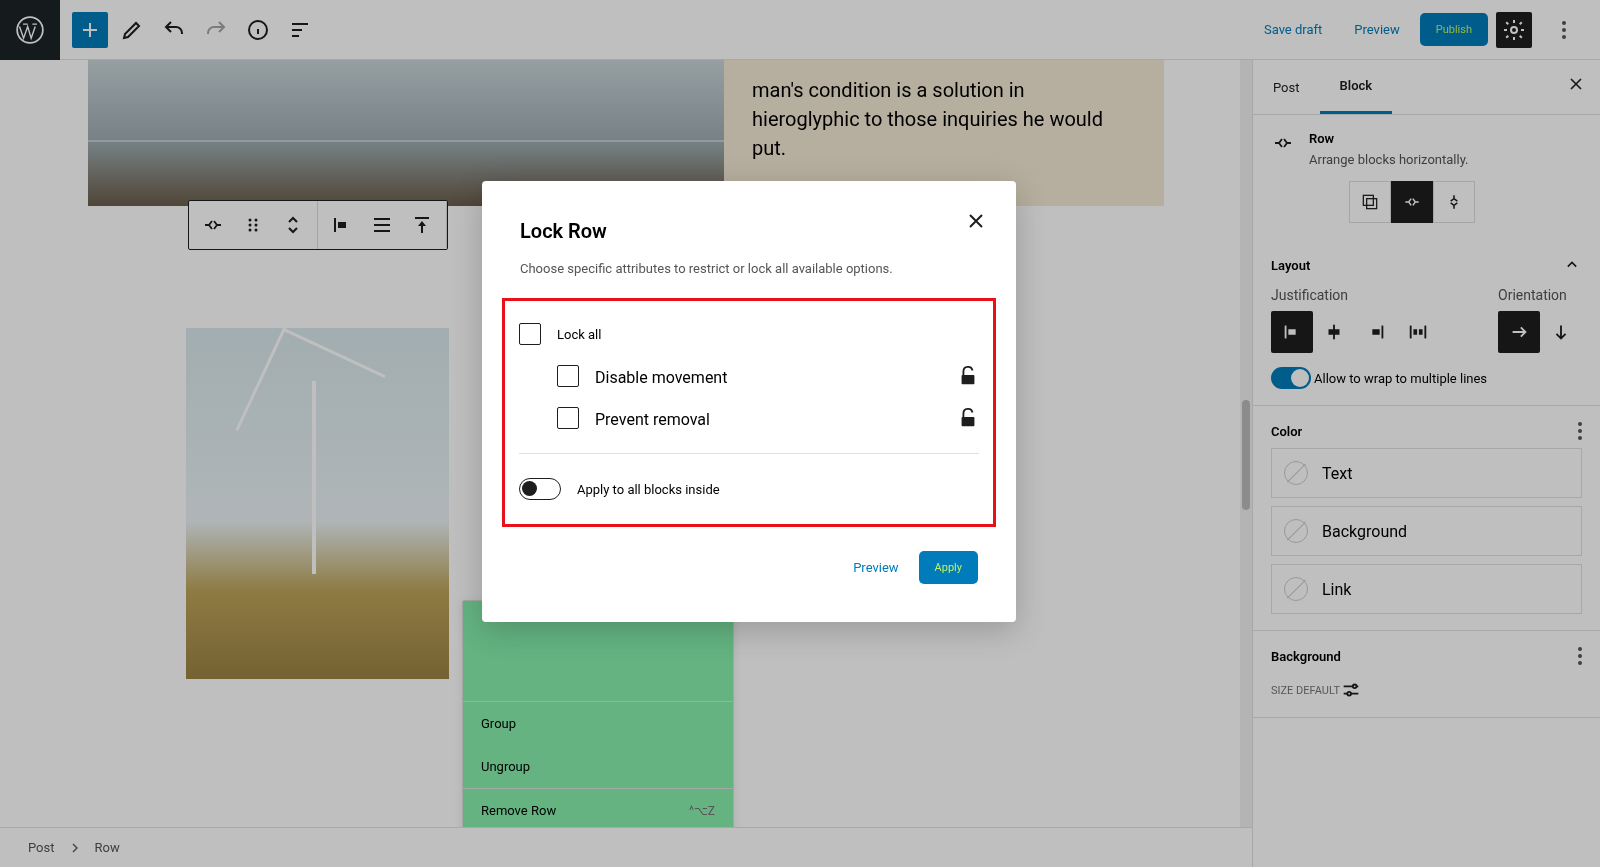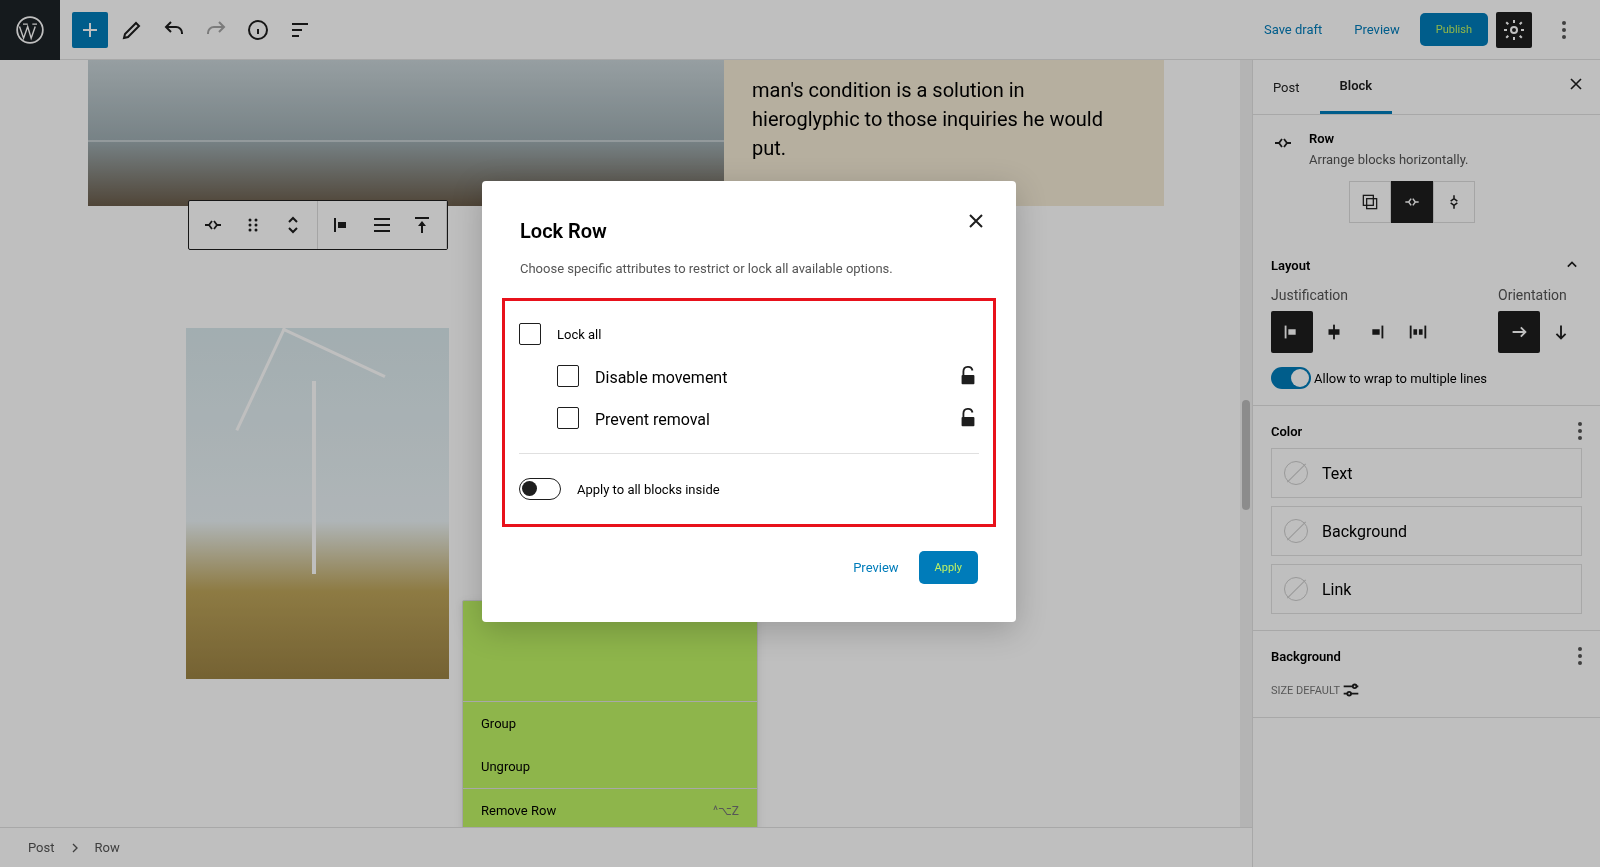--- a/index.html
+++ b/index.html
@@ -18,21 +18,21 @@
 .hero-row{display:flex;background:#f3ead5;margin:0 88px}
 .hero-img{width:636px;height:146px;background:linear-gradient(180deg,#c9d4d8 0%,#9faeb3 55%,#6b5d4b 100%);position:relative}
 .hero-img::before{content:"";position:absolute;left:0;right:0;top:55%;height:2px;background:rgba(255,255,255,.4)}
 .hero-text{flex:1;padding:16px 28px;font-size:20px;line-height:1.45;color:#000}
 .block-toolbar{position:absolute;top:200px;left:188px;display:flex;background:#fff;border:1px solid #1e1e1e;border-radius:2px;z-index:4}
 .tb-group{display:flex;border-right:1px solid #ddd;padding:4px}
 .tb-btn{width:40px;height:40px;border:none;background:transparent;display:flex;align-items:center;justify-content:center;cursor:pointer}
 .windmill{position:absolute;top:268px;left:186px;width:263px;height:351px;background:linear-gradient(180deg,#d9e8ec 0%,#eaf2f5 55%,#bda45a 75%,#9c8344 100%)}
 .windmill::before{content:"";position:absolute;left:48%;top:15%;width:4px;height:55%;background:#fff}
 .windmill::after{content:"";position:absolute;left:26%;top:5%;width:110px;height:110px;border-top:3px solid #fff;border-left:3px solid #fff;transform:rotate(25deg)}
-.context-menu{position:absolute;top:540px;left:462px;width:296px;background:#bef264;border:1px solid #ddd;border-radius:2px;box-shadow:0 2px 8px rgba(0,0,0,.1);z-index:3}
+.context-menu{position:absolute;top:540px;left:462px;width:272px;background:#86efac;border:1px solid #ddd;border-radius:2px;box-shadow:0 2px 8px rgba(0,0,0,.1);z-index:3}
 .menu-item{padding:14px 18px;font-size:13px;cursor:pointer;display:flex;justify-content:space-between;align-items:center}
 .menu-sep{border-top:1px solid #e0e0e0}
 .shortcut{color:#757575;font-size:12px}
 .sidebar{position:absolute;top:60px;right:0;width:348px;bottom:0;background:#fff;border-left:1px solid #e0e0e0;z-index:2}
 .sb-tabs{display:flex;border-bottom:1px solid #e0e0e0;position:relative}
 .sb-tab{padding:18px 20px;font-size:13px;border:none;background:transparent;cursor:pointer;color:#1e1e1e}
 .sb-tab.active{font-weight:600;border-bottom:3px solid #007cba}
 .sb-close{position:absolute;right:14px;top:14px;border:none;background:transparent;cursor:pointer}
 .sb-section{padding:16px 18px;border-bottom:1px solid #e0e0e0}
 .sb-block-info{display:flex;gap:14px;align-items:flex-start;padding:16px 18px}

